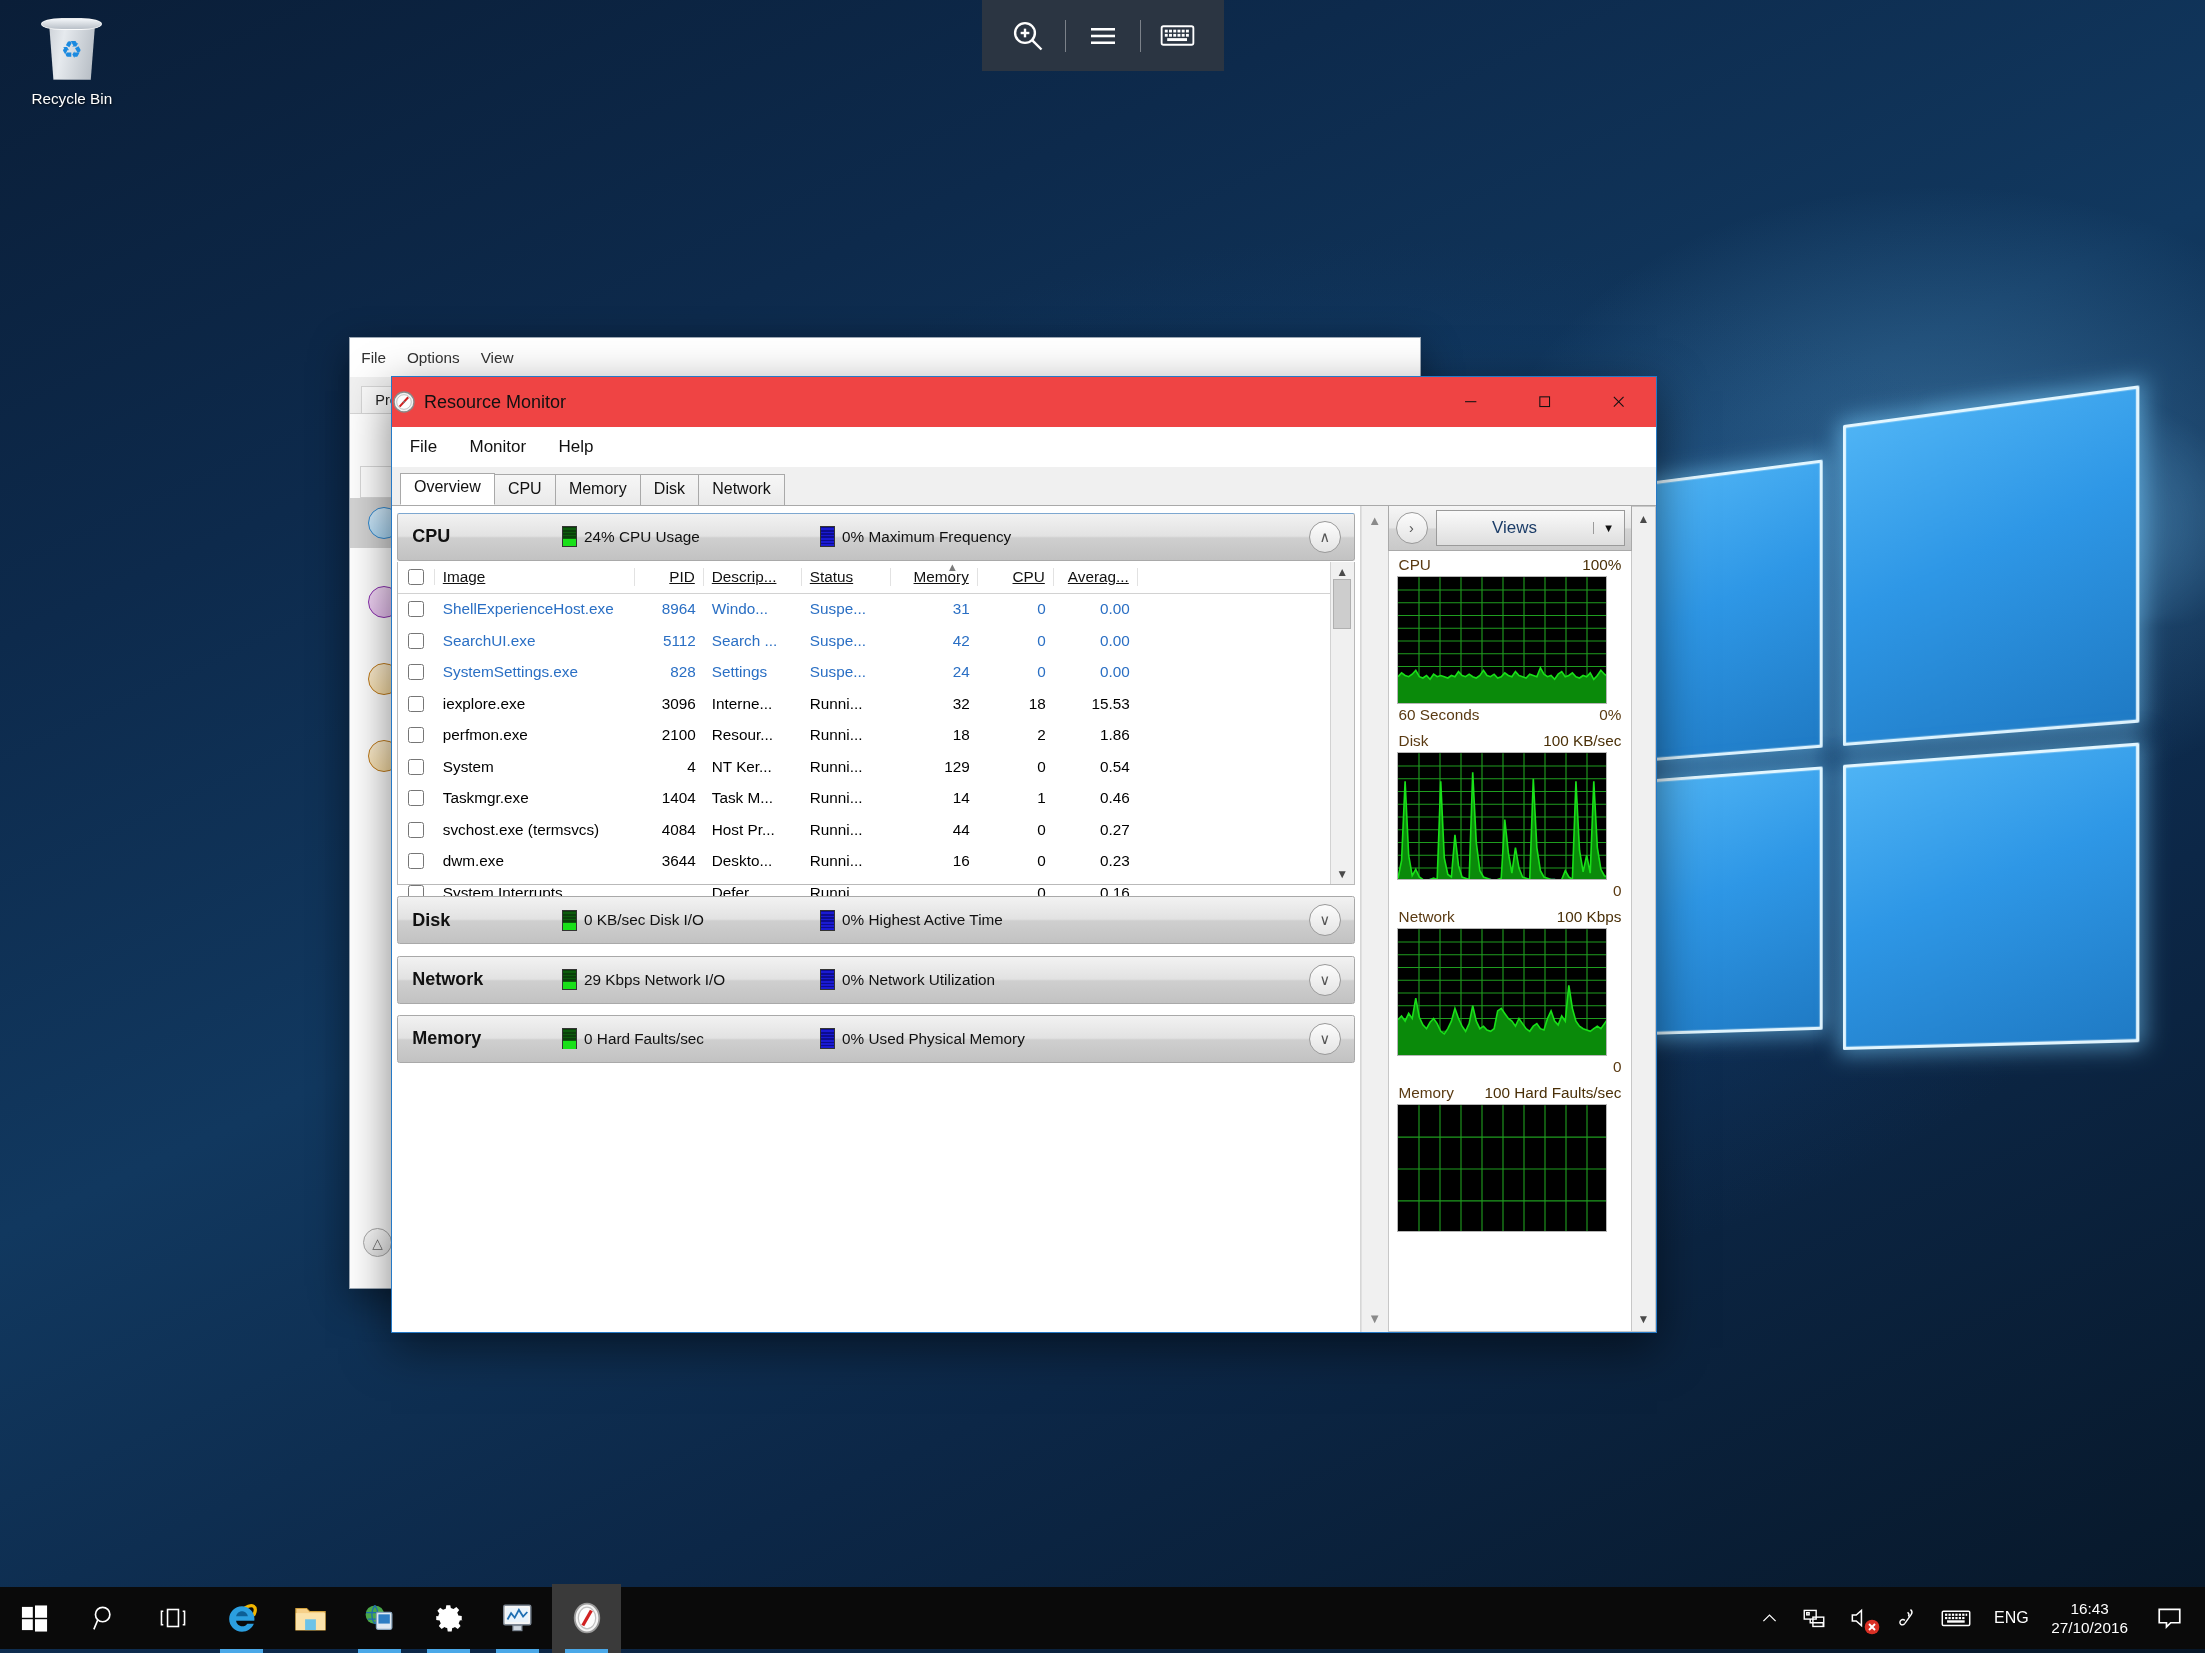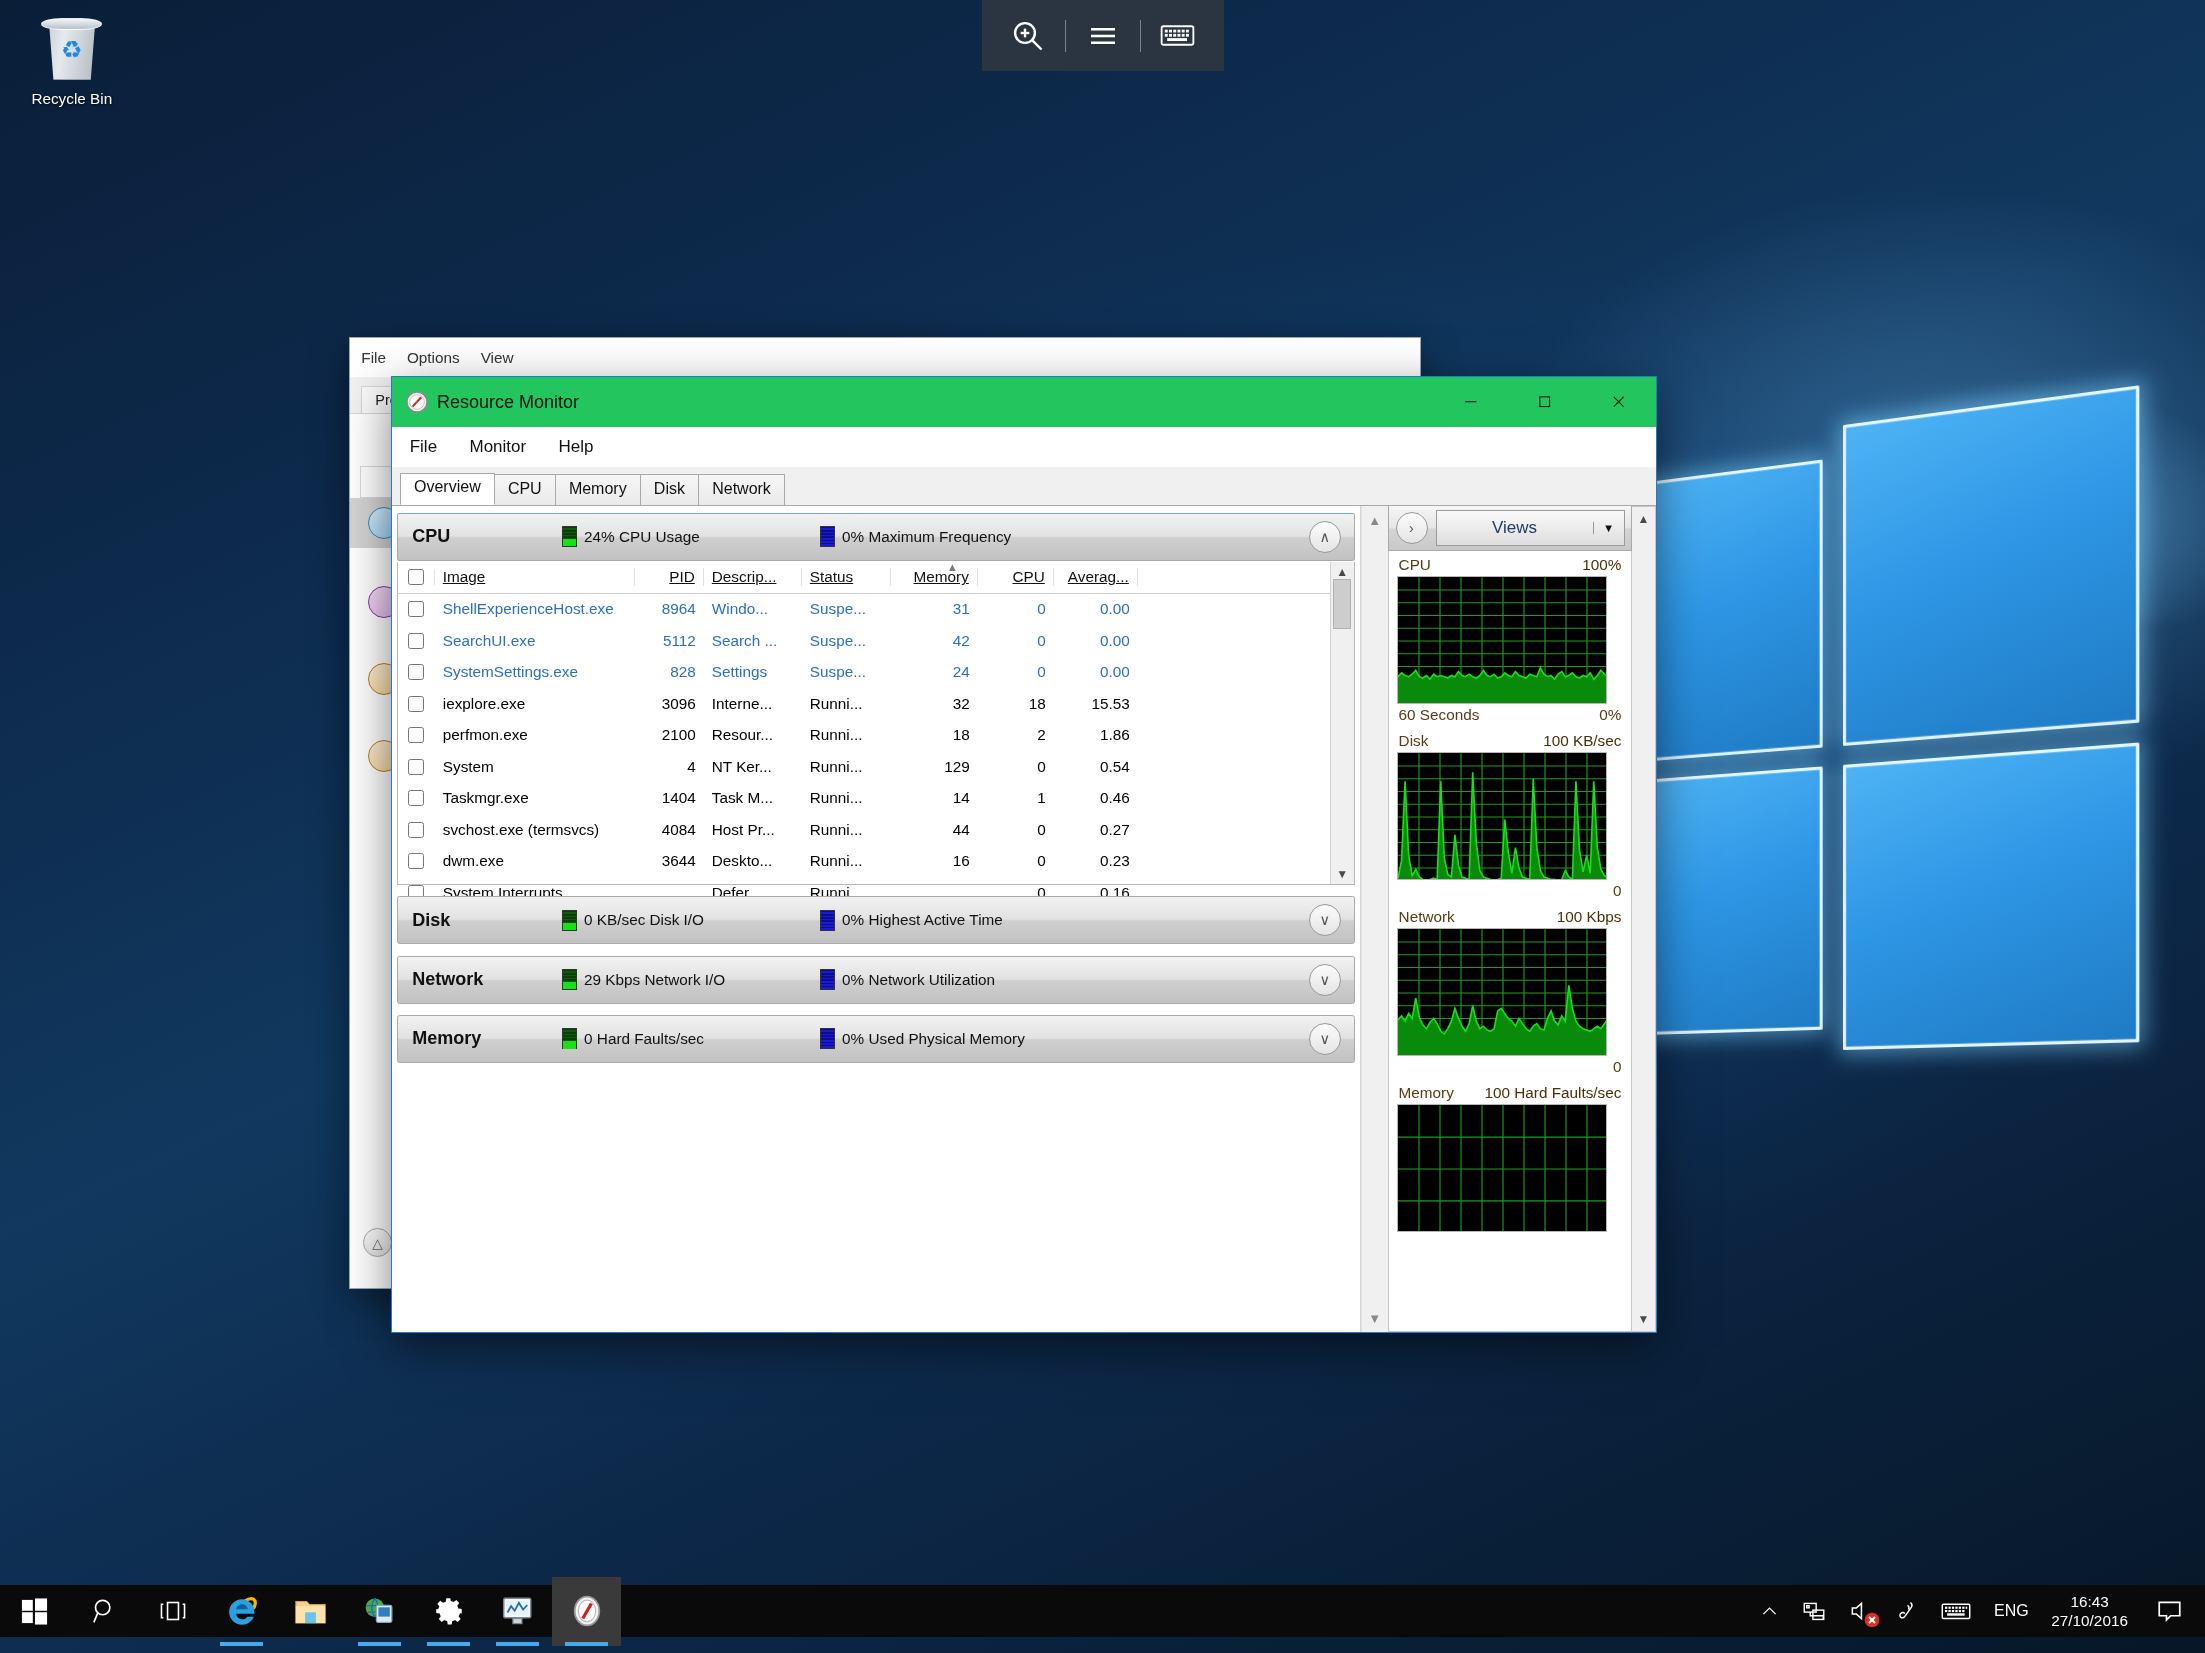--- a/index.html
+++ b/index.html
@@ -105,21 +105,21 @@
     display:flex; align-items:center; justify-content:center; font-size:13.7px; color:#666; cursor:pointer;
   }
 
   
   #resource-monitor-window {
     position: absolute; left: 391px; top: 376px; width: 1266px; height: 957px;
     background: #f0f0f0; border: 0.8px solid #2579c6;
     box-shadow: 0 14.5px 44px rgba(0,0,0,0.5);
     display: flex; flex-direction: column;
   }
-  #rm-titlebar { height: 50px; background:#22c55e; display:flex; align-items:center; padding-left:13px; position:relative; flex:none; }
+  #rm-titlebar { height: 50px; background:#ef4444; display:flex; align-items:center; position:relative; flex:none; }
   #rm-icon { width:24px; height:24px; margin-right:8px; }
   #rm-title { font-size:18px; color:#111; }
   #rm-winbuttons { position:absolute; right:0; top:0; height:50px; display:flex; }
   .rm-wb { width:74px; height:50px; display:flex; align-items:center; justify-content:center; cursor:pointer; }
   #rm-menubar { height:40px; background:#fff; display:flex; align-items:center; padding-left:14.5px; gap:26px; font-size:17px; color:#111; flex:none; }
   .rm-menu-item { cursor: pointer; padding: 1.6px 3.2px; }
   #rm-tabstrip {
     height:39px; background:#f0f0f0; display:flex; align-items:flex-end;
     padding-left:8px; border-bottom:0.8px solid #a9a9a9; flex:none;
   }
@@ -213,21 +213,21 @@
   .graph-foot { display:flex; justify-content:space-between; font-size:15.3px; color:#5a3a12; padding:1.6px 1.6px 0 1.6px; }
 
   #views-scroll {
     width:24px; background:#f0f0f0; border:0.8px solid #c7c7c7; border-left:none;
     display:flex; flex-direction:column; align-items:center; justify-content:space-between;
     padding:4.8px 0; font-size:12px; color:#4a4a4a; flex:none;
   }
 
   
   #taskbar {
-    position:absolute; left:0; right:0; bottom:16px; height:52px;
+    position:absolute; left:0; right:0; bottom:4px; height:62px;
     background:#0a0a0a; display:flex; align-items:center;
   }
   #taskbar-left { display:flex; align-items:center; height:69px; }
   .tb-item { width:69px; height:69px; display:flex; align-items:center; justify-content:center; position:relative; cursor:pointer; }
   .tb-item.active { background:#3a3a3a; }
   .tb-item.running::after { content:''; position:absolute; bottom:0; left:13px; right:13px; height:3.2px; background:#4aa8e8; }
   #taskbar-right { margin-left:auto; display:flex; align-items:center; height:69px; padding-right:4.8px; }
   .tray-item { padding:0 10.5px; height:69px; display:flex; align-items:center; justify-content:center; color:#fff; cursor:pointer; }
   #tray-clock { display:flex; flex-direction:column; align-items:center; justify-content:center; color:#fff; font-size:15.3px; line-height:1.25; padding:0 11.3px; height:69px; cursor:pointer; }
   #tray-lang { color:#fff; font-size:16px; padding:0 11.3px; height:69px; display:flex; align-items:center; cursor:pointer; }

